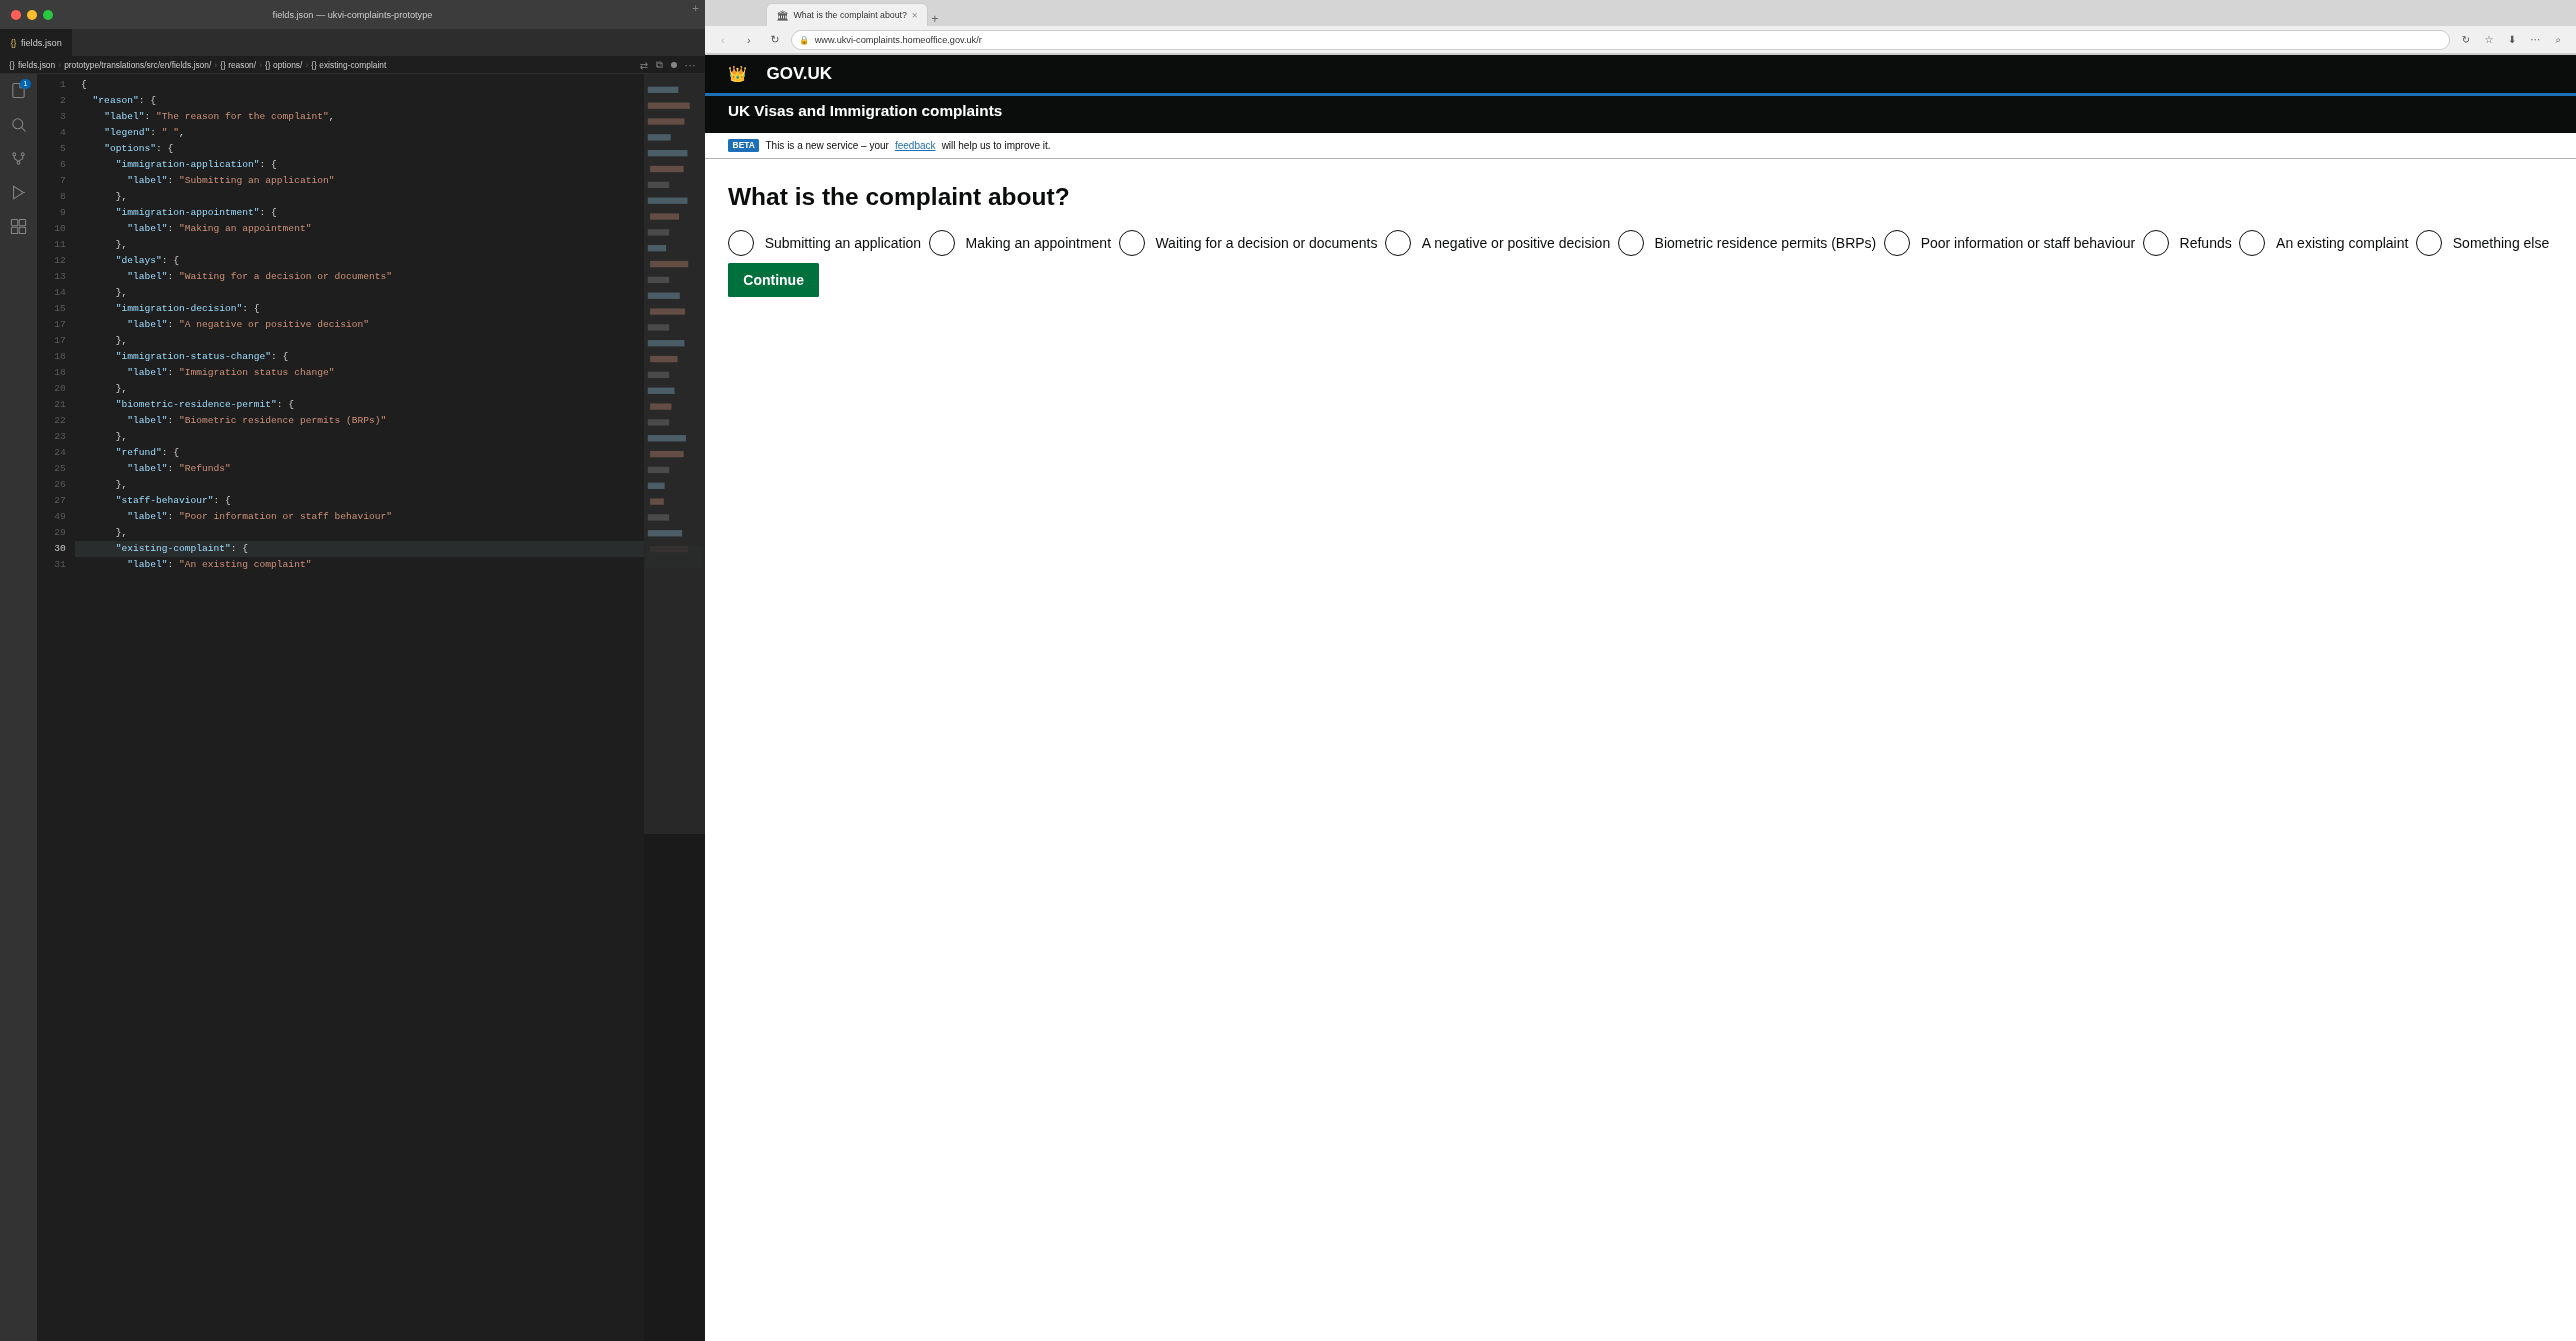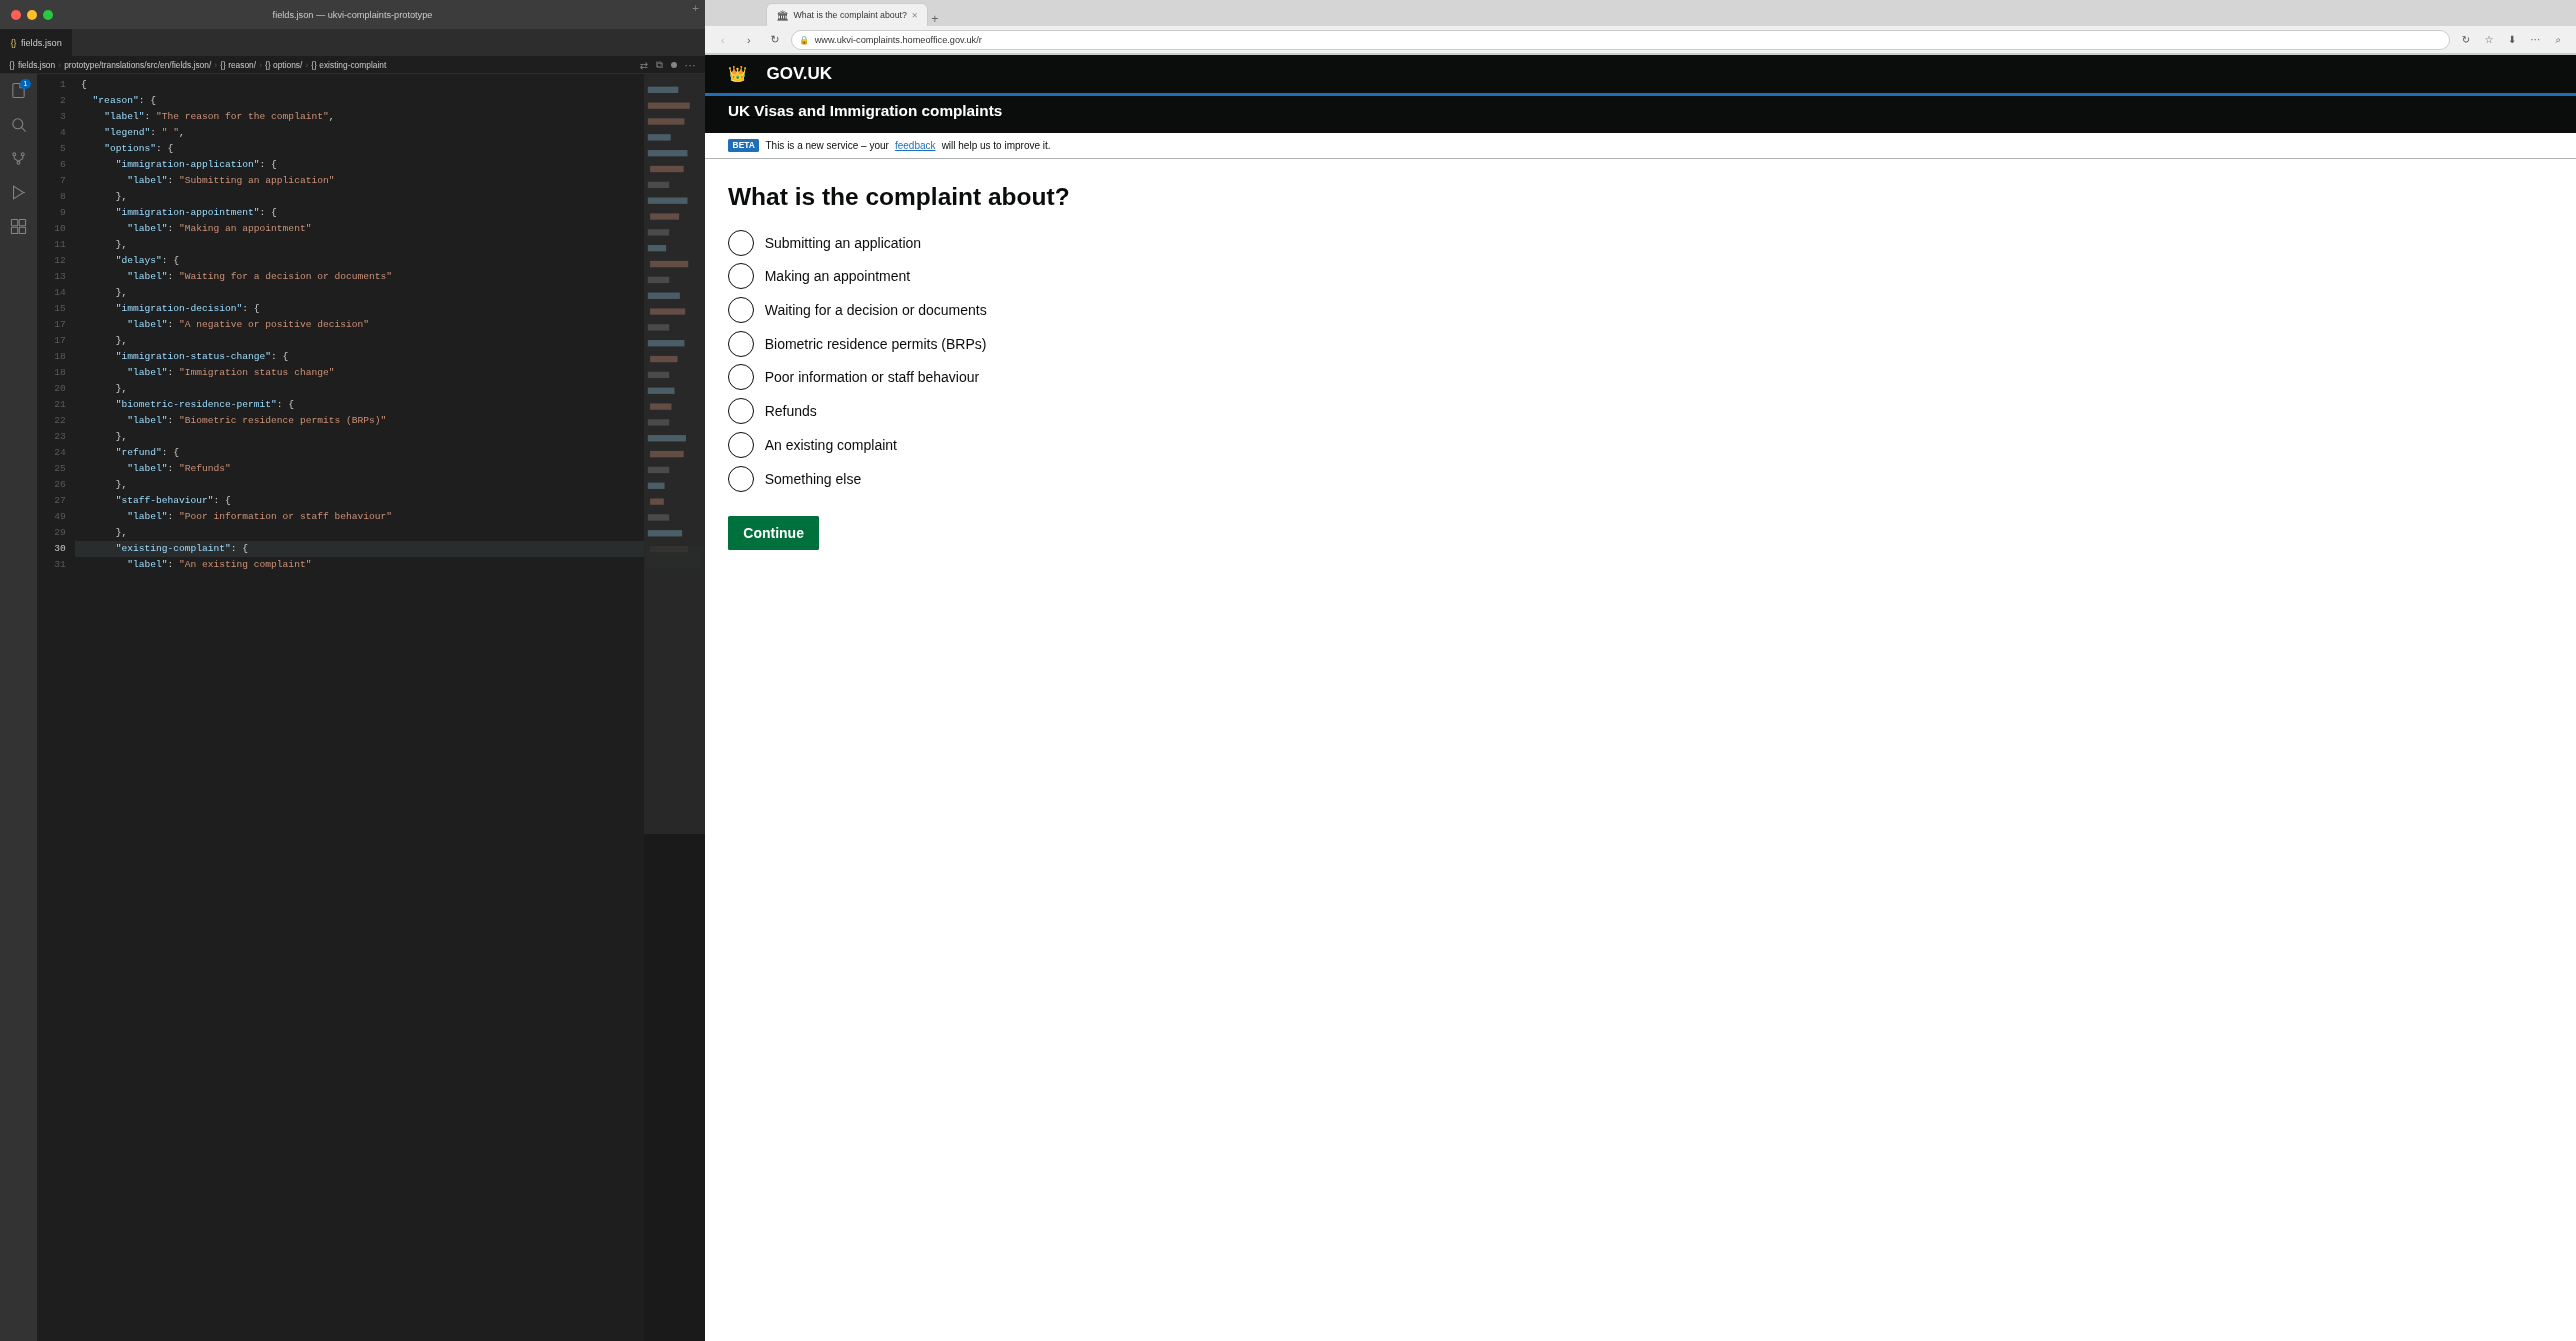--- a/index.html
+++ b/index.html
@@ -321,21 +321,21 @@
       font-family: Arial, sans-serif;
     }
     #govuk-main h1 {
       font-size: 24.5px;
       font-weight: bold;
       color: #0b0c0c;
       margin-bottom: 18.4px;
       line-height: 1.2;
     }
 
-    .radio-group { display: flex; flex-direction: column; gap: 7.7px; margin-bottom: 24px; }
+    .radio-group { display: flex; flex-direction: row; gap: 7.7px; margin-bottom: 7px; }
     .radio-item {
       display: flex;
       align-items: center;
       gap: 10.7px;
       cursor: pointer;
     }
     .radio-circle {
       width: 26px;
       height: 26px;
       border: 1.5px solid #0b0c0c;
@@ -626,20 +626,27 @@
           </label>
           <label class="radio-item">
             <div style="position: relative; display: flex; align-items: center;">
               <input type="radio" name="reason" value="delays" style="position: absolute; opacity: 0; width: 26px; height: 26px; cursor: pointer;">
               <div class="radio-circle"></div>
             </div>
             <span class="radio-label">Waiting for a decision or documents</span>
           </label>
           <label class="radio-item">
             <div style="position: relative; display: flex; align-items: center;">
+              <input type="radio" name="reason" value="immigration-decision" style="position: absolute; opacity: 0; width: 26px; height: 26px; cursor: pointer;">
+              <div class="radio-circle"></div>
+            </div>
+            <span class="radio-label">A negative or positive decision</span>
+          </label>
+          <label class="radio-item">
+            <div style="position: relative; display: flex; align-items: center;">
               <input type="radio" name="reason" value="biometric-residence-permit" style="position: absolute; opacity: 0; width: 26px; height: 26px; cursor: pointer;">
               <div class="radio-circle"></div>
             </div>
             <span class="radio-label">Biometric residence permits (BRPs)</span>
           </label>
           <label class="radio-item">
             <div style="position: relative; display: flex; align-items: center;">
               <input type="radio" name="reason" value="staff-behaviour" style="position: absolute; opacity: 0; width: 26px; height: 26px; cursor: pointer;">
               <div class="radio-circle"></div>
             </div>

